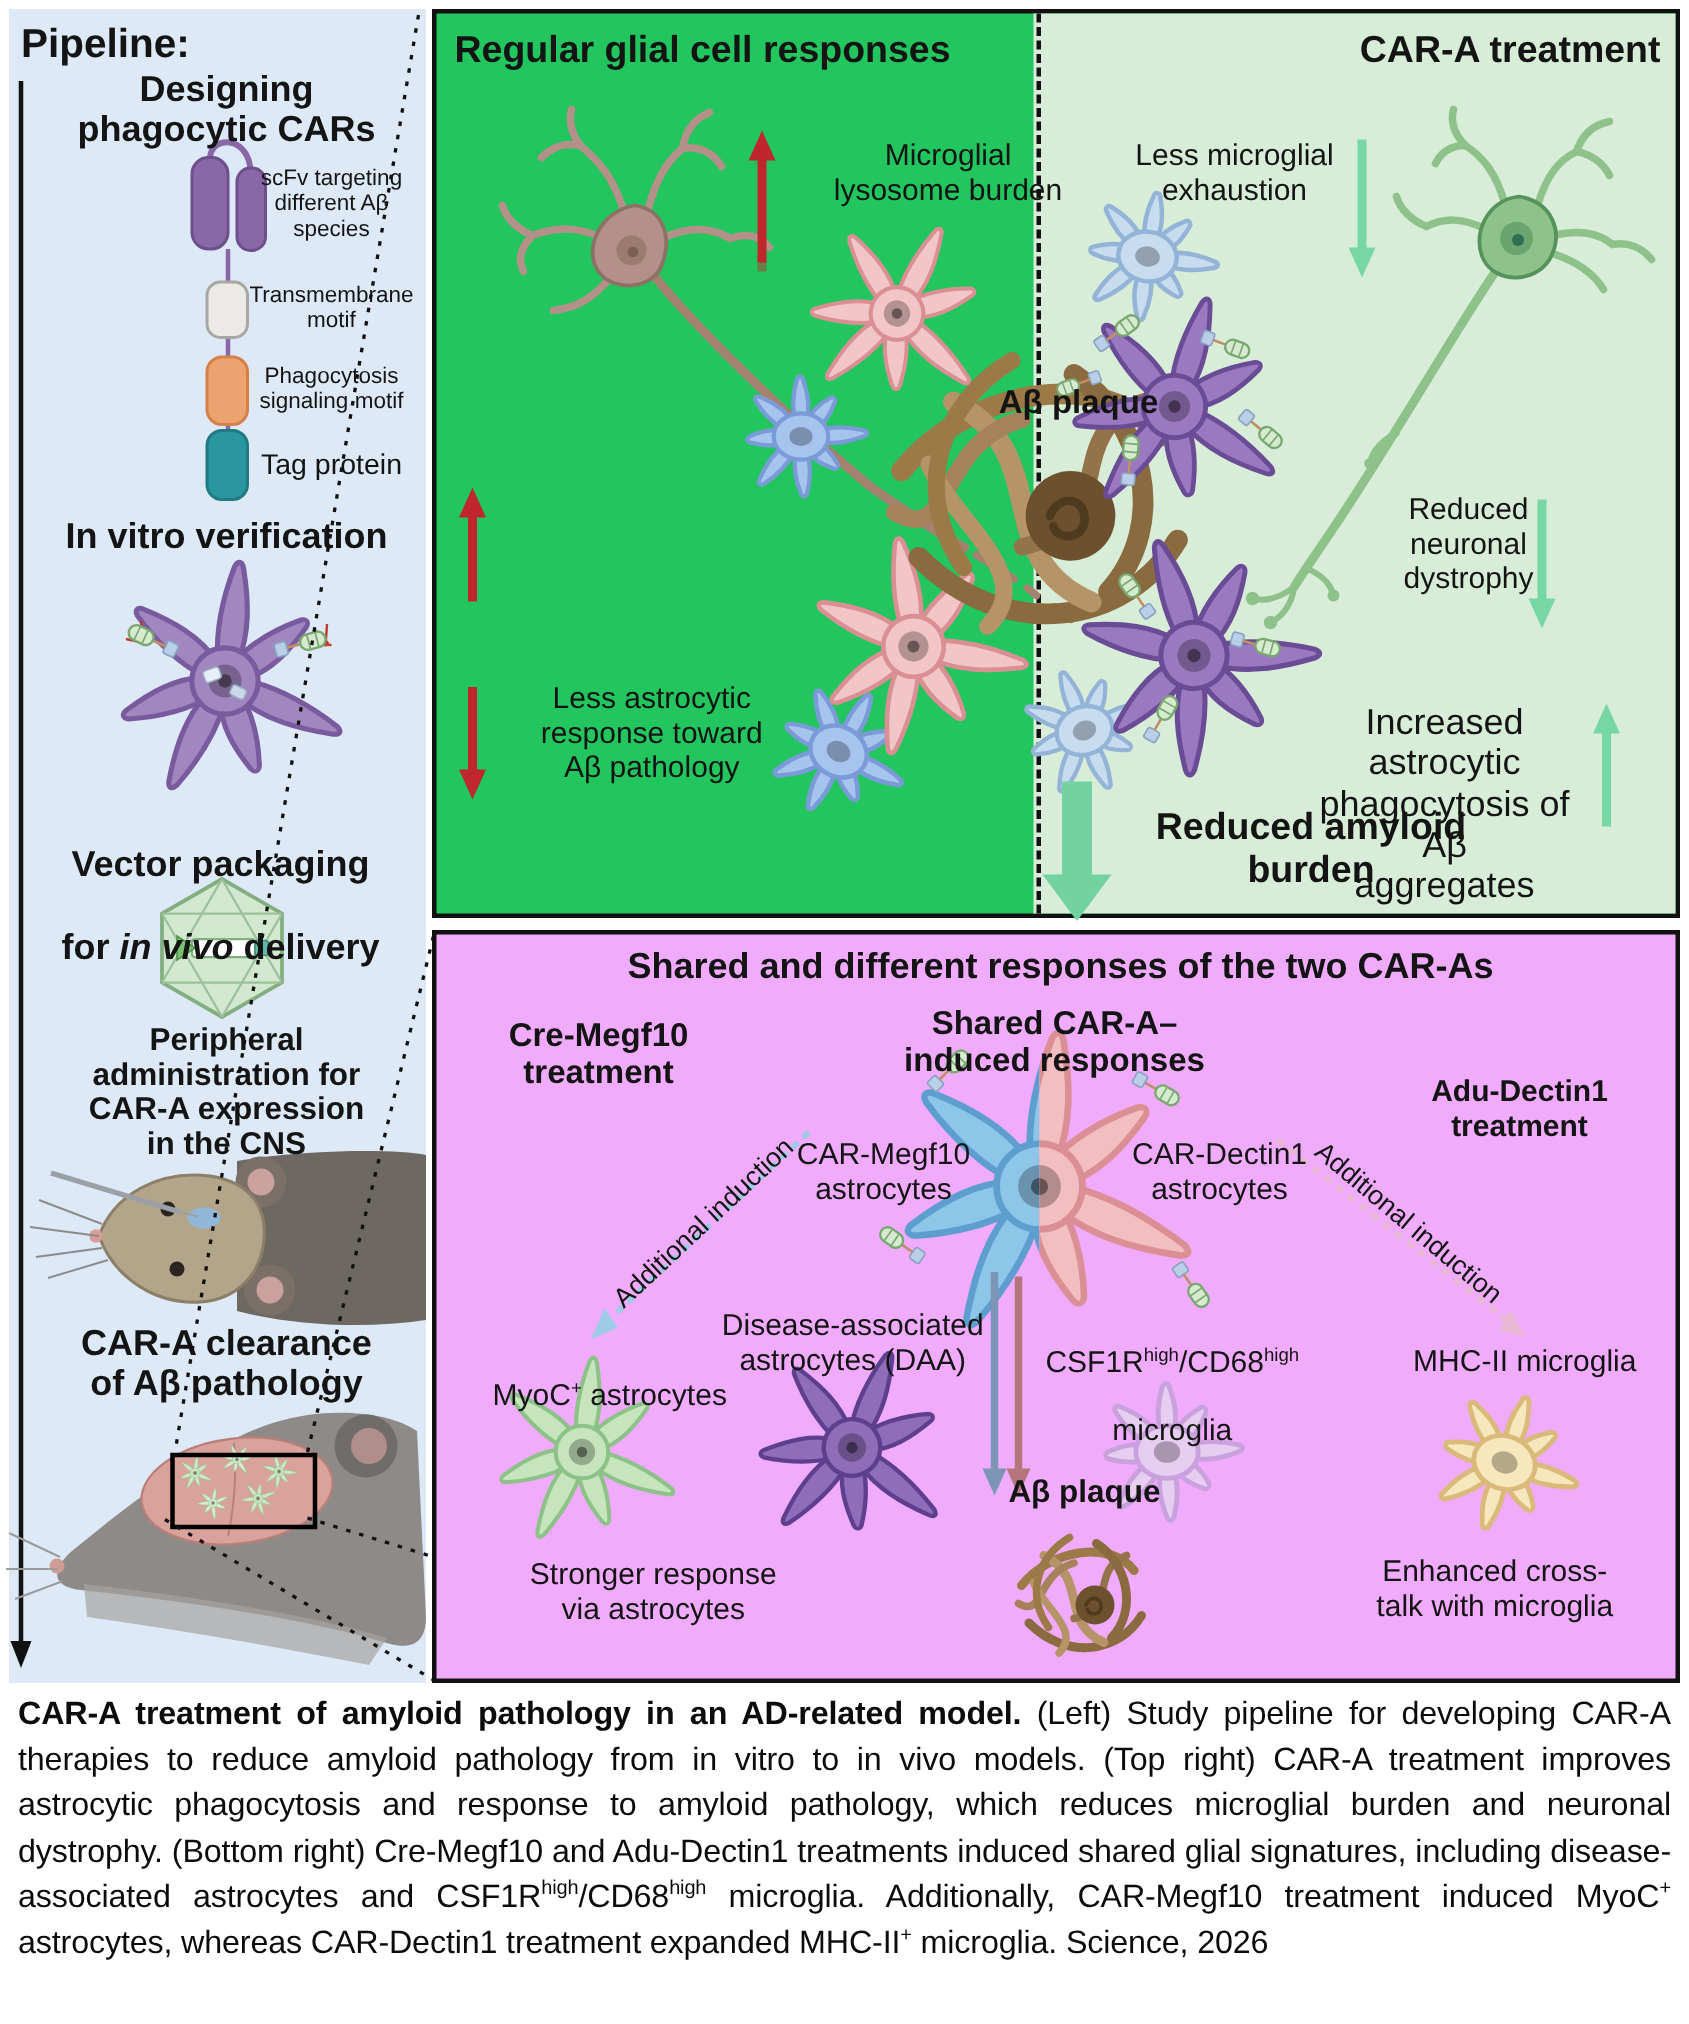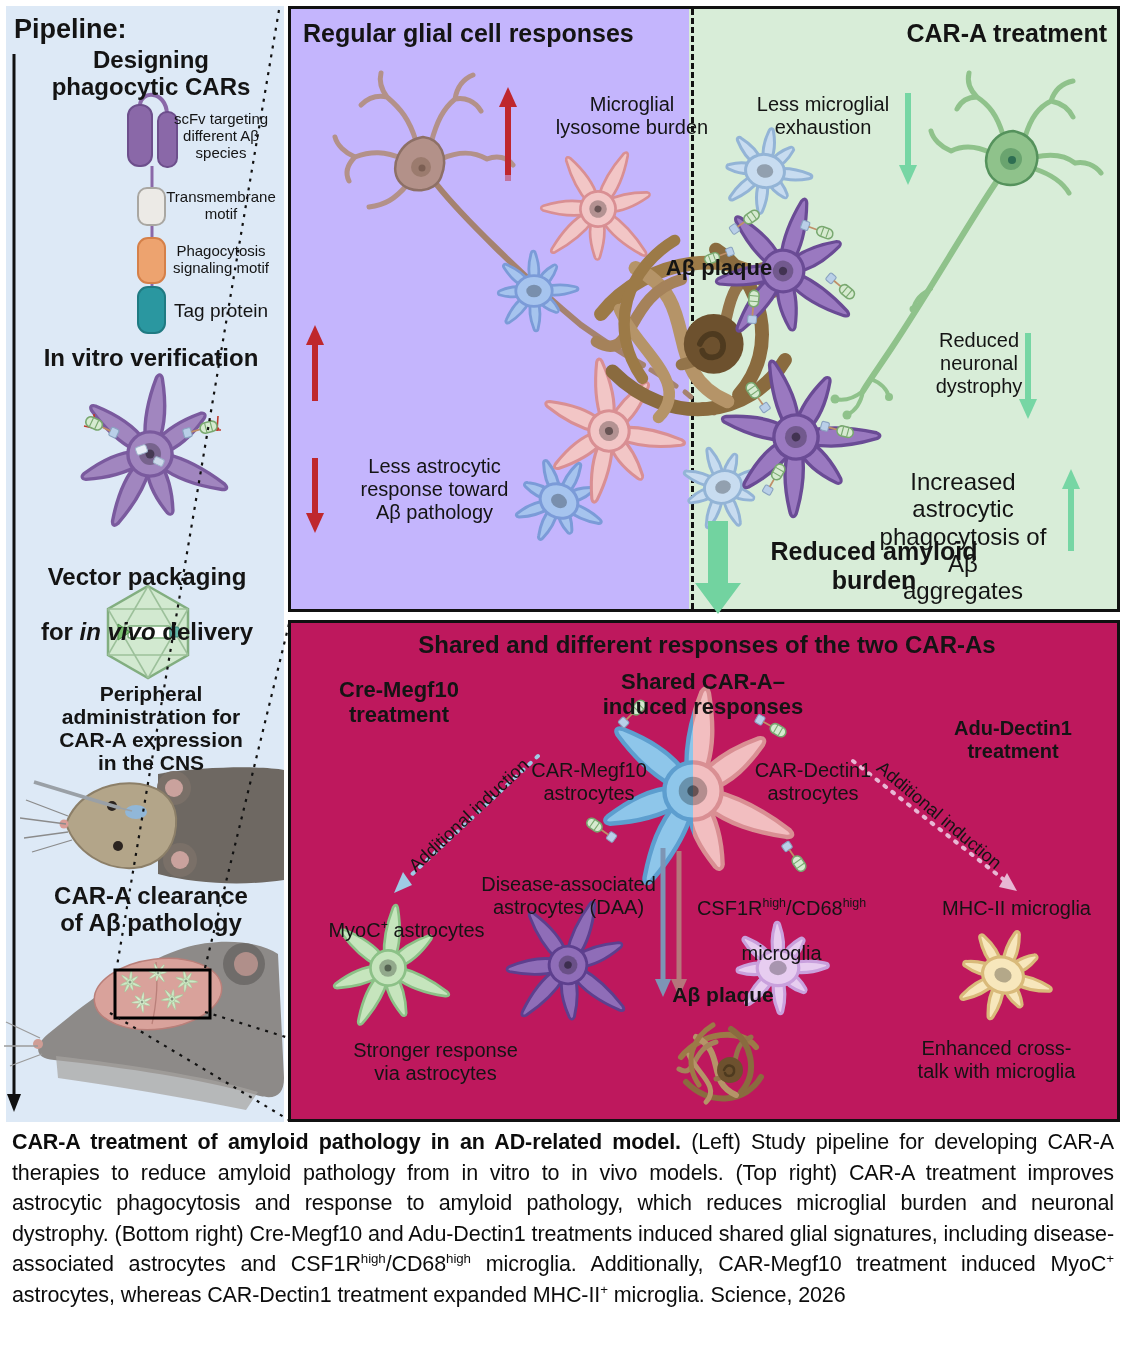--- a/index.html
+++ b/index.html
@@ -1,22 +1,22 @@
 <!DOCTYPE html>
 <html><head>
 <meta charset="utf-8">
 <style>
   html,body{margin:0;padding:0;background:#fff;}
   body{width:1126px;height:1349px;position:relative;font-family:"Liberation Sans",sans-serif;color:#151515;overflow:hidden;}
   .panel{position:absolute;box-sizing:border-box;}
   #pipeline{left:6px;top:6px;width:278px;height:1116px;background:#dde9f6;}
-  #top-panel{left:288px;top:6px;width:832px;height:606px;border:3px solid #111;background:#c4b5fd;}
+  #top-panel{left:288px;top:6px;width:832px;height:606px;border:3px solid #111;background:#22c55e;}
   #top-right-half{position:absolute;right:0;top:0;width:428px;height:100%;background:#d8edd8;}
   #top-divider{position:absolute;left:400px;top:0;width:0;height:100%;border-left:3px dashed #111;}
-  #bottom-panel{left:288px;top:620px;width:832px;height:502px;border:3px solid #111;background:#be185d;}
+  #bottom-panel{left:288px;top:620px;width:832px;height:502px;border:3px solid #111;background:#f0abfc;}
   .lbl{position:absolute;text-align:center;white-space:pre-line;line-height:1.14;color:#141414;}
   .b{font-weight:bold;}
   svg{position:absolute;left:0;top:0;overflow:visible;}
   #caption{position:absolute;left:12px;top:1127px;width:1102px;font-size:21.5px;line-height:1.42;text-align:justify;color:#0c0c0c;letter-spacing:-0.1px;}
   #caption sup{font-size:0.62em;}
   .rot{transform-origin:center center;}
 </style>
 </head>
 <body>
 

